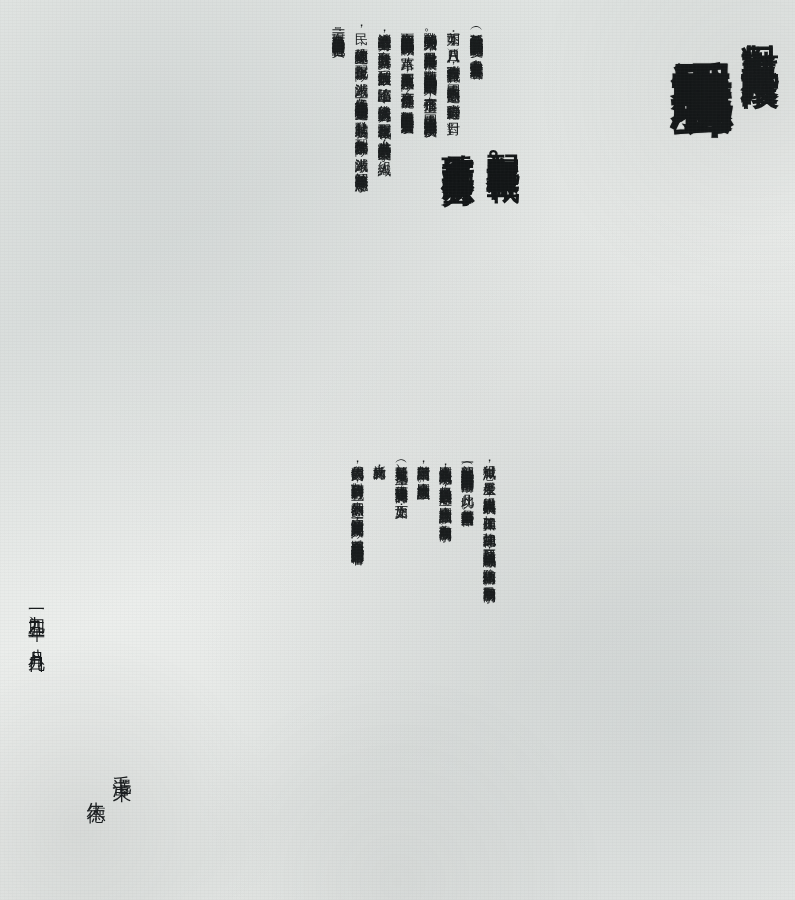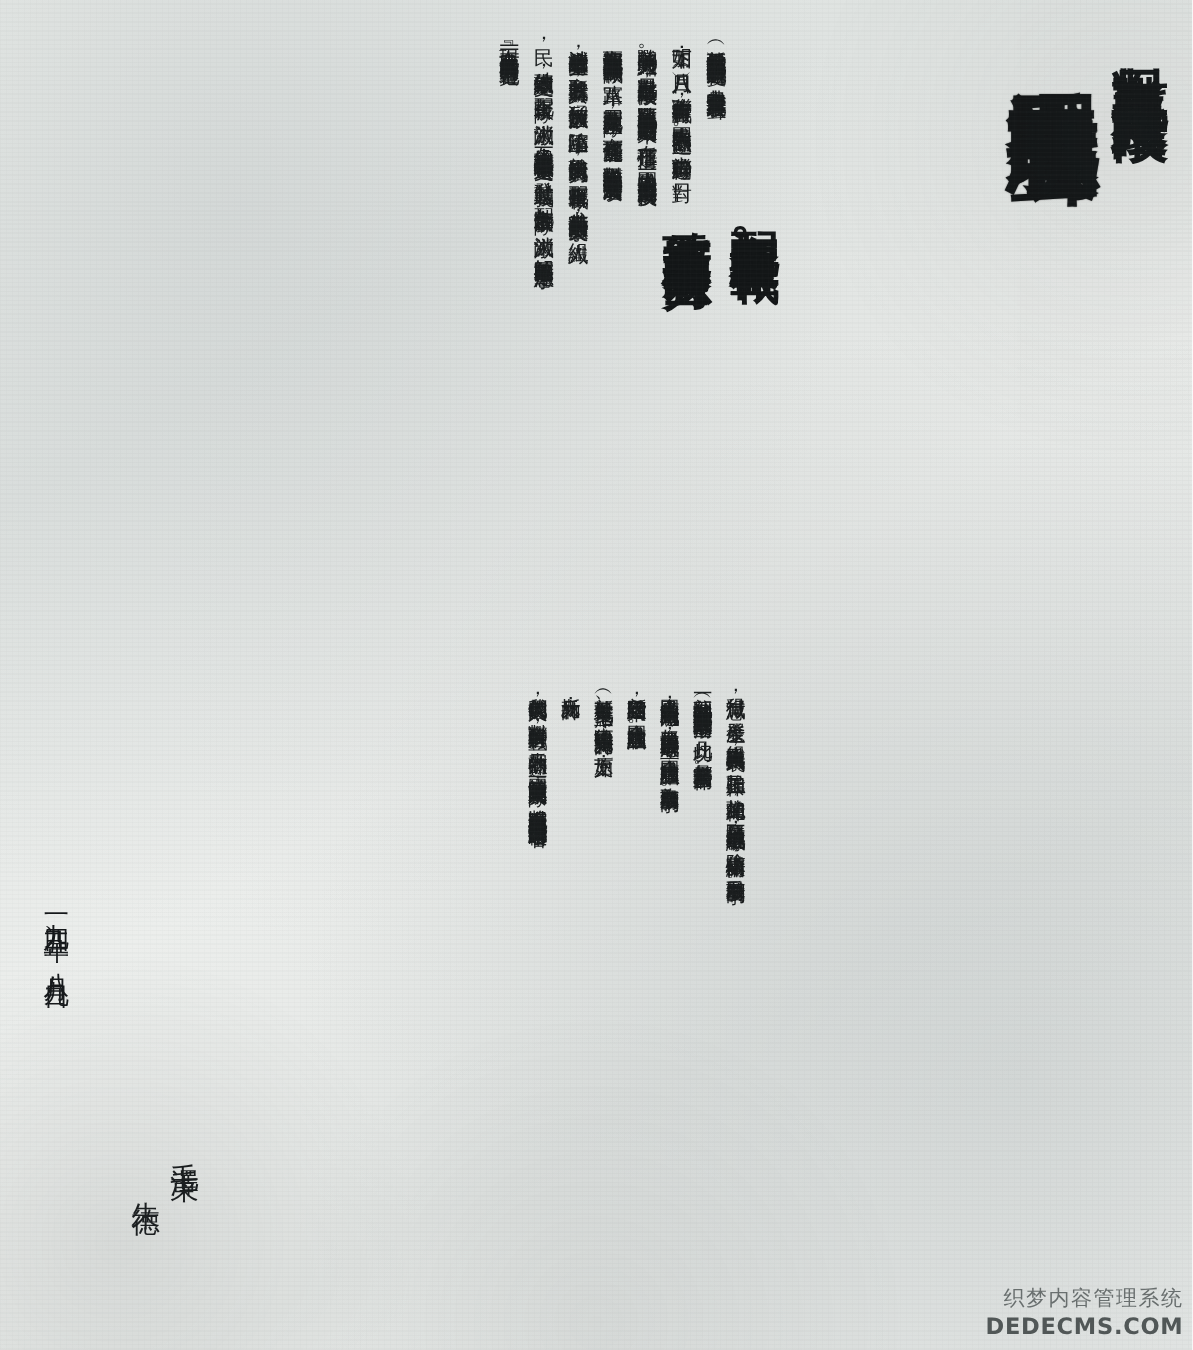--- a/index.html
+++ b/index.html
@@ -244,18 +244,14 @@
   <div id="date-col">一九四五年、八月九日</div>
 
   <div id="sign-block">
     <div class="sign" id="sign-1">毛澤東</div>
     <div class="sign" id="sign-2">朱德</div>
   </div>
 
   <div id="grain"></div>
   <div id="smudge"></div>
 
-  <div id="wm">
-    <div id="wm-cn">织梦内容管理系统</div>
-    <div id="wm-en">DEDECMS.COM</div>
-  </div>
 
 </div>
 
 </body></html>

